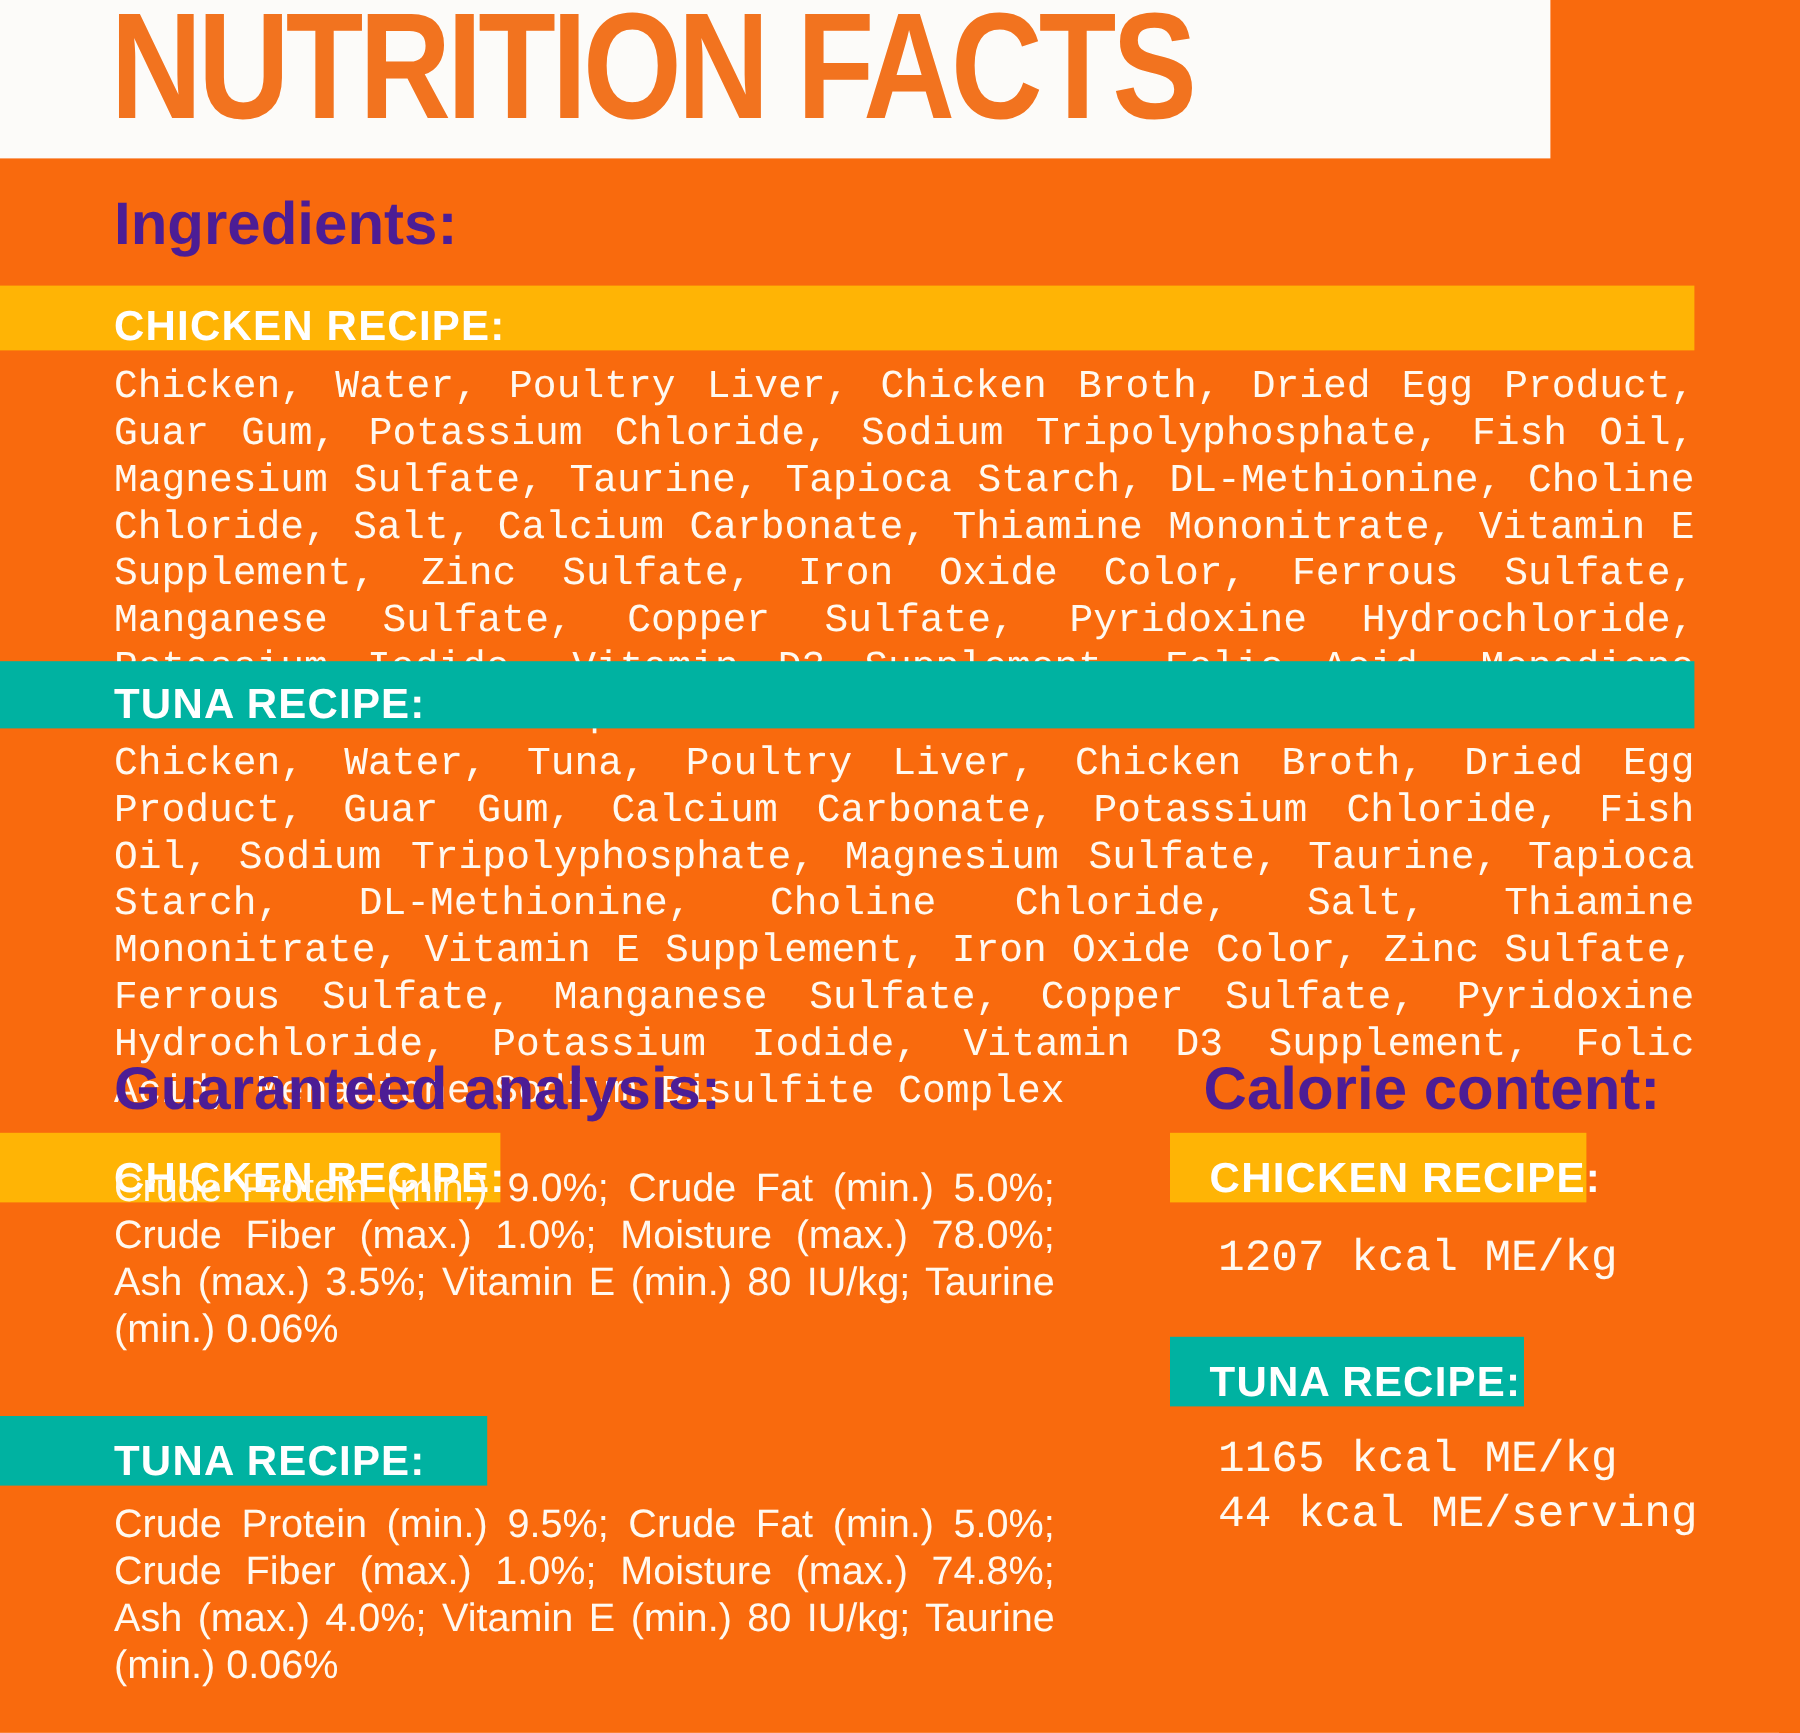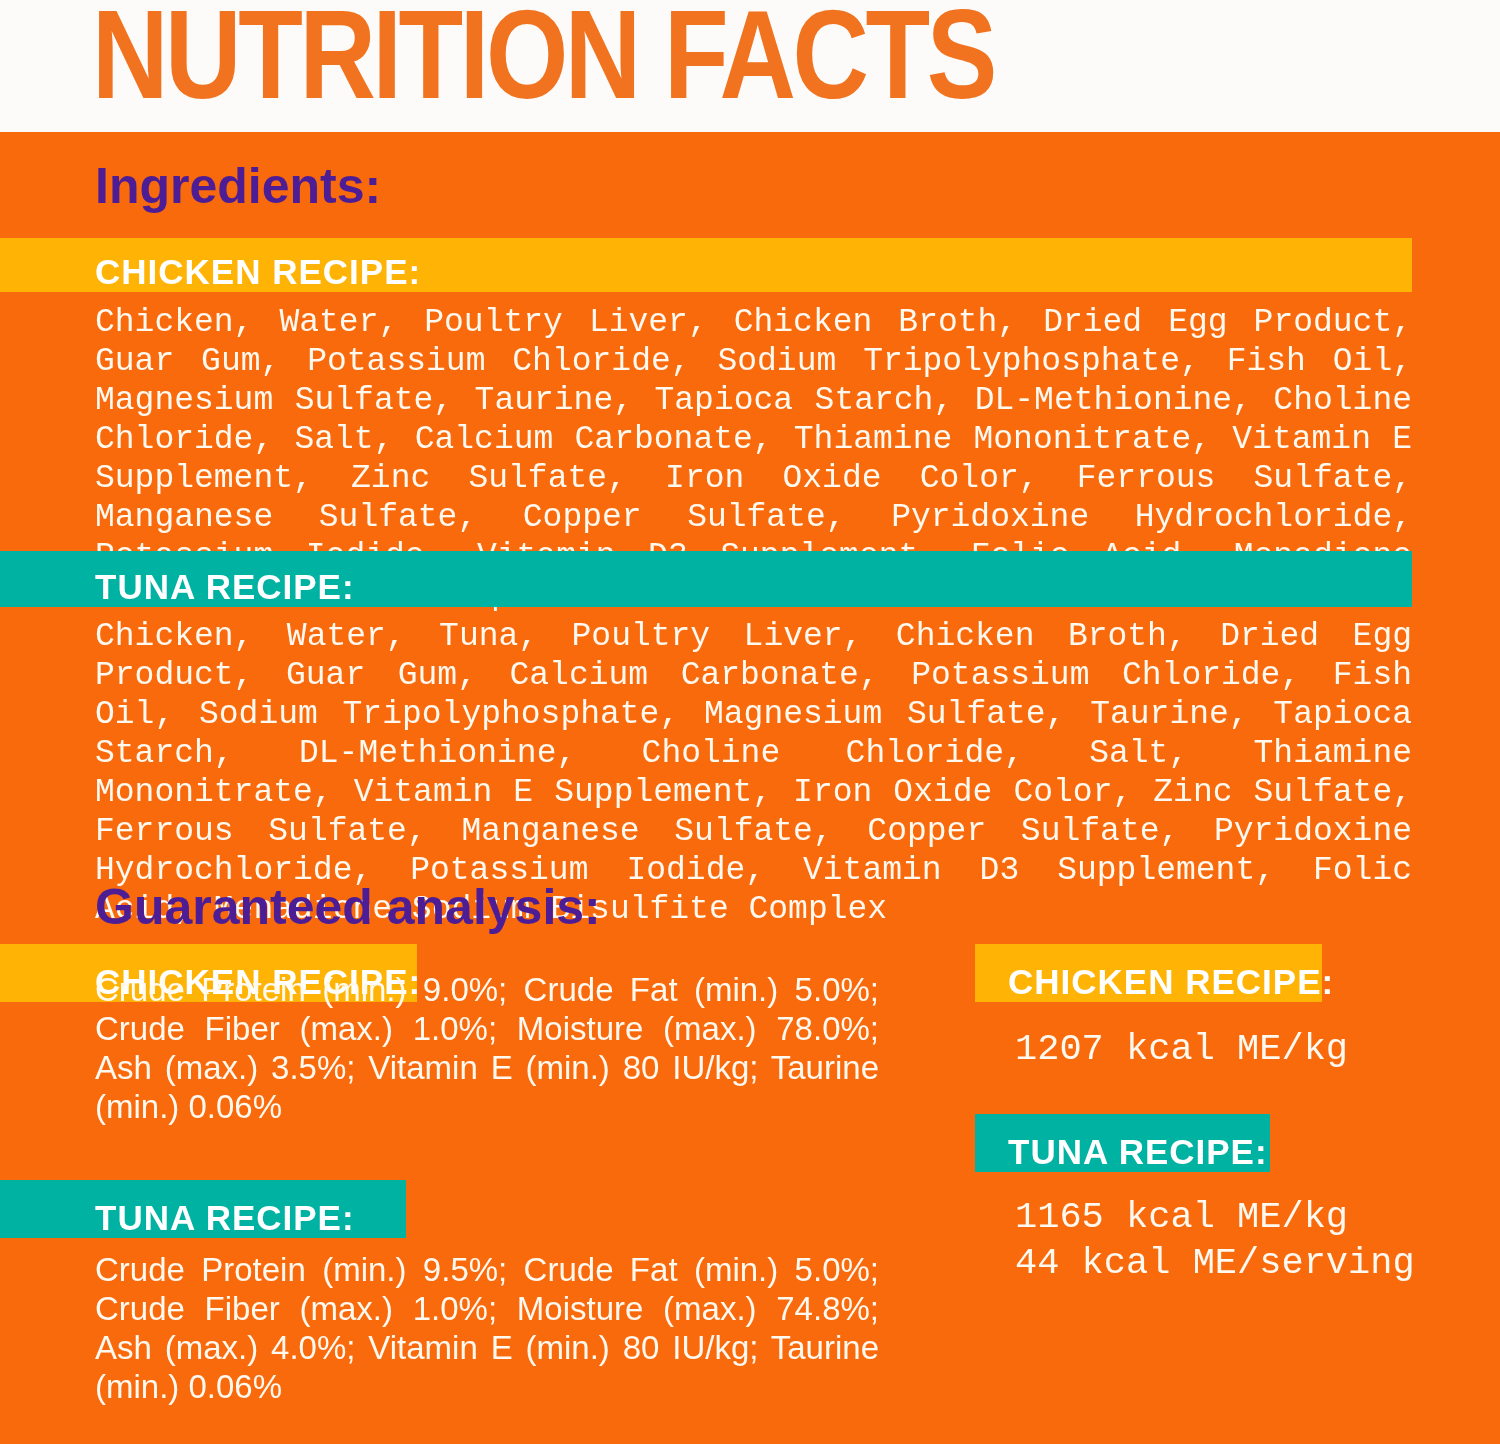--- a/index.html
+++ b/index.html
@@ -11,21 +11,21 @@
     --text-cream:#FFF9F0;
   }
   *{box-sizing:border-box;}
   html,body{margin:0;padding:0;}
   body{font-family:"Liberation Sans", sans-serif;}
   .page{
     position:relative;width:1500px;height:1444px;
     background:var(--bg-orange);overflow:hidden;
   }
   .masthead{
-    position:absolute;left:0;top:0;width:1500px;height:132px;
+    position:absolute;left:0;top:0;width:1292px;height:132px;
     background:var(--paper);
   }
   .title{
     position:absolute;left:92px;top:-8px;margin:0;
     font-size:126px;line-height:126px;font-weight:bold;
     letter-spacing:-4px;color:var(--title-orange);
     transform:scaleX(0.84);transform-origin:left top;white-space:nowrap;
   }
   .section-heading{
     position:absolute;left:95px;margin:0;
@@ -79,20 +79,21 @@
   </div>
   <p class="para para-ing para-ing-chicken">Chicken, Water, Poultry Liver, Chicken Broth, Dried Egg Product, Guar Gum, Potassium Chloride, Sodium Tripolyphosphate, Fish Oil, Magnesium Sulfate, Taurine, Tapioca Starch, DL-Methionine, Choline Chloride, Salt, Calcium Carbonate, Thiamine Mononitrate, Vitamin E Supplement, Zinc Sulfate, Iron Oxide Color, Ferrous Sulfate, Manganese Sulfate, Copper Sulfate, Pyridoxine Hydrochloride, Potassium Iodide, Vitamin D3 Supplement, Folic Acid, Menadione Sodium Bisulfite Complex</p>
 
   <div class="band teal band-ing-tuna">
     <span>TUNA RECIPE:</span>
   </div>
   <p class="para para-ing para-ing-tuna">Chicken, Water, Tuna, Poultry Liver, Chicken Broth, Dried Egg Product, Guar Gum, Calcium Carbonate, Potassium Chloride, Fish Oil, Sodium Tripolyphosphate, Magnesium Sulfate, Taurine, Tapioca Starch, DL-Methionine, Choline Chloride, Salt, Thiamine Mononitrate, Vitamin E Supplement, Iron Oxide Color, Zinc Sulfate, Ferrous Sulfate, Manganese Sulfate, Copper Sulfate, Pyridoxine Hydrochloride, Potassium Iodide, Vitamin D3 Supplement, Folic Acid, Menadione Sodium Bisulfite Complex</p>
 
   <h2 class="section-heading h-guaranteed">Guaranteed analysis:</h2>
 
+  <h2 class="section-heading h-calorie">Calorie content:</h2>
 
   <div class="band yellow band-ga-chicken">
     <span>CHICKEN RECIPE:</span>
   </div>
   <p class="para para-ga para-ga-chicken">Crude Protein (min.) 9.0%; Crude Fat (min.) 5.0%; Crude Fiber (max.) 1.0%; Moisture (max.) 78.0%; Ash (max.) 3.5%; Vitamin E (min.) 80 IU/kg; Taurine (min.) 0.06%</p>
 
   <div class="band teal band-ga-tuna">
     <span>TUNA RECIPE:</span>
   </div>
   <p class="para para-ga para-ga-tuna">Crude Protein (min.) 9.5%; Crude Fat (min.) 5.0%; Crude Fiber (max.) 1.0%; Moisture (max.) 74.8%; Ash (max.) 4.0%; Vitamin E (min.) 80 IU/kg; Taurine (min.) 0.06%</p>

